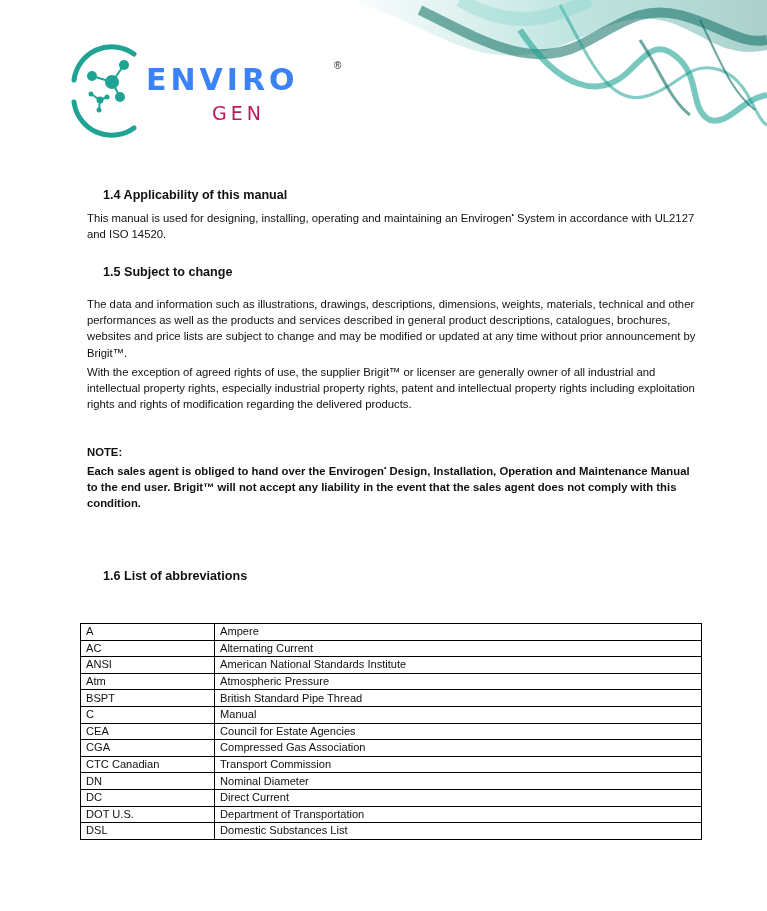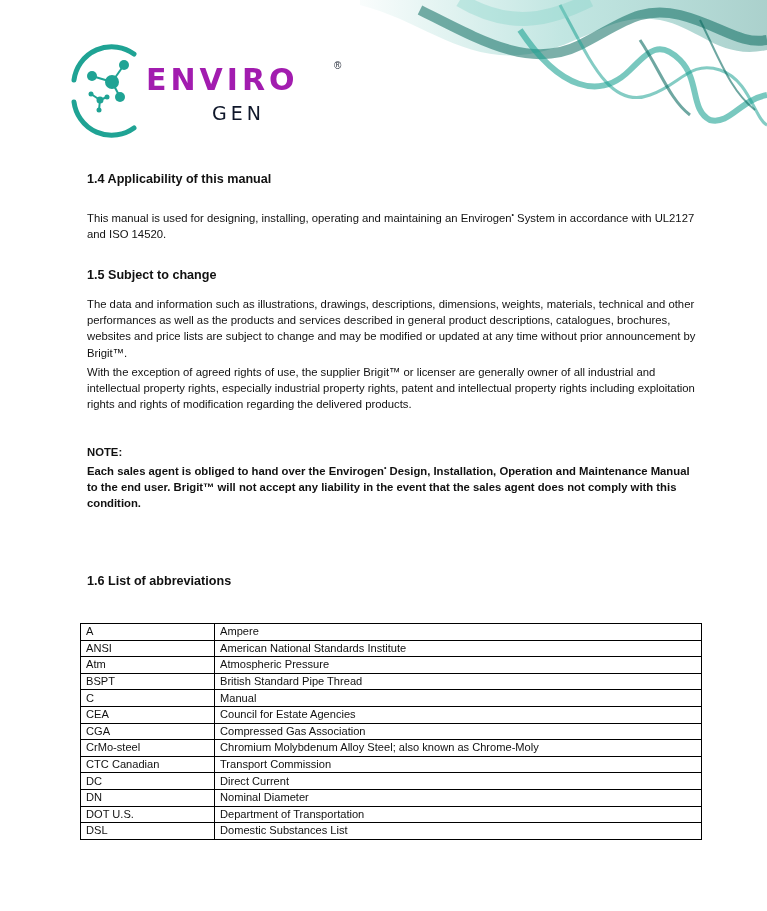--- a/index.html
+++ b/index.html
@@ -4,29 +4,29 @@
 <style>
   html, body { margin: 0; padding: 0; }
   body {
     width: 767px; height: 911px; background: #ffffff; position: relative; overflow: hidden;
     font-family: "Liberation Sans", "DejaVu Sans", sans-serif; color: #111;
   }
   .smoke { position: absolute; left: 360px; top: 0; width: 407px; height: 160px; }
   .logo { position: absolute; left: 62px; top: 40px; width: 300px; height: 100px; }
   .logo-word {
     position: absolute; left: 84px; top: 22px; font-family: "DejaVu Sans", sans-serif;
-    font-weight: bold; font-size: 30px; letter-spacing: 4px; color: #a21caf;
+    font-weight: bold; font-size: 30px; letter-spacing: 4px; color: #3b82f6;
   }
   .logo-reg { position: absolute; left: 272px; top: 20px; font-size: 10px; color: #1b2230; }
   .logo-sub {
     position: absolute; left: 150px; top: 62px; font-family: "DejaVu Sans", sans-serif;
-    font-size: 19px; letter-spacing: 4px; color: #0f172a;
+    font-size: 19px; letter-spacing: 4px; color: #be185d;
   }
   .doc { position: absolute; left: 87px; top: 0; width: 620px; font-size: 11.3px; line-height: 16px; }
-  h2 { margin: 0; font-size: 12.6px; font-weight: bold; position: absolute; left: 0; white-space: nowrap; }
+  h2 { margin: 16px; font-size: 12.6px; font-weight: bold; position: absolute; left: 0; white-space: nowrap; }
   .p { position: absolute; left: 0; width: 615px; margin: 0; }
   .sup { font-size: 7px; vertical-align: 5px; }
   table.abbr {
     position: absolute; left: 80px; top: 623px; width: 622px; border-collapse: collapse;
     font-size: 11.1px;
   }
   table.abbr td { border: 1px solid #000; padding: 0 5px; height: 15.6px; line-height: 15px; }
   table.abbr td.k { width: 123px; }
 </style>
 </head>
@@ -74,35 +74,39 @@
   </svg>
   <span class="logo-word">ENVIRO</span>
   <span class="logo-reg">®</span>
   <span class="logo-sub">GEN</span>
 </div>
 
 <div class="doc">
   <h2 style="top:171px">1.4  Applicability of this manual</h2>
   <p class="p" style="top:207px"><span>This manual is used for designing, installing, operating and maintaining an Envirogen</span><span class="sup">•</span><span> System in accordance with UL2127 and ISO 14520.</span></p>
 
-  <h2 style="top:267px">1.5  Subject to change</h2>
+  <h2 style="top:248px">1.5  Subject to change</h2>
   <p class="p" style="top:296px;line-height:16.2px">The data and information such as illustrations, drawings, descriptions, dimensions, weights, materials, technical and other performances as well as the products and services described in general product descriptions, catalogues, brochures, websites and price lists are subject to change and may be modified or updated at any time without prior announcement by Brigit™.</p>
   <p class="p" style="top:364px">With the exception of agreed rights of use, the supplier Brigit™ or licenser are generally owner of all industrial and intellectual property rights, especially industrial property rights, patent and intellectual property rights including exploitation rights and rights of modification regarding the delivered products.</p>
 
   <p class="p" style="top:444px;font-weight:bold">NOTE:</p>
   <p class="p" style="top:460px;font-weight:bold"><span>Each sales agent is obliged to hand over the Envirogen</span><span class="sup">•</span><span> Design, Installation, Operation and Maintenance Manual to the end user. Brigit™ will not accept any liability in the event that the sales agent does not comply with this condition.</span></p>
 
-  <h2 style="top:573px">1.6 List of abbreviations</h2>
+  <h2 style="top:552px">1.6 List of abbreviations</h2>
 </div>
 
 <table class="abbr">
   <tbody id="abbr-body">
       <tr>
         <td class="k">A</td>
         <td>Ampere</td>
+      </tr>
+      <tr>
+        <td class="k">AC</td>
+        <td>Alternating Current</td>
       </tr>
       <tr>
         <td class="k">ANSI</td>
         <td>American National Standards Institute</td>
       </tr>
       <tr>
         <td class="k">Atm</td>
         <td>Atmospheric Pressure</td>
       </tr>
       <tr>
@@ -115,34 +119,30 @@
       </tr>
       <tr>
         <td class="k">CEA</td>
         <td>Council for Estate Agencies</td>
       </tr>
       <tr>
         <td class="k">CGA</td>
         <td>Compressed Gas Association</td>
       </tr>
       <tr>
-        <td class="k">CrMo-steel</td>
-        <td>Chromium Molybdenum Alloy Steel; also known as Chrome-Moly</td>
-      </tr>
-      <tr>
         <td class="k">CTC Canadian</td>
         <td>Transport Commission</td>
       </tr>
       <tr>
+        <td class="k">DN</td>
+        <td>Nominal Diameter</td>
+      </tr>
+      <tr>
         <td class="k">DC</td>
         <td>Direct Current</td>
-      </tr>
-      <tr>
-        <td class="k">DN</td>
-        <td>Nominal Diameter</td>
       </tr>
       <tr>
         <td class="k">DOT U.S.</td>
         <td>Department of Transportation</td>
       </tr>
       <tr>
         <td class="k">DSL</td>
         <td>Domestic Substances List</td>
       </tr>
     </tbody>

